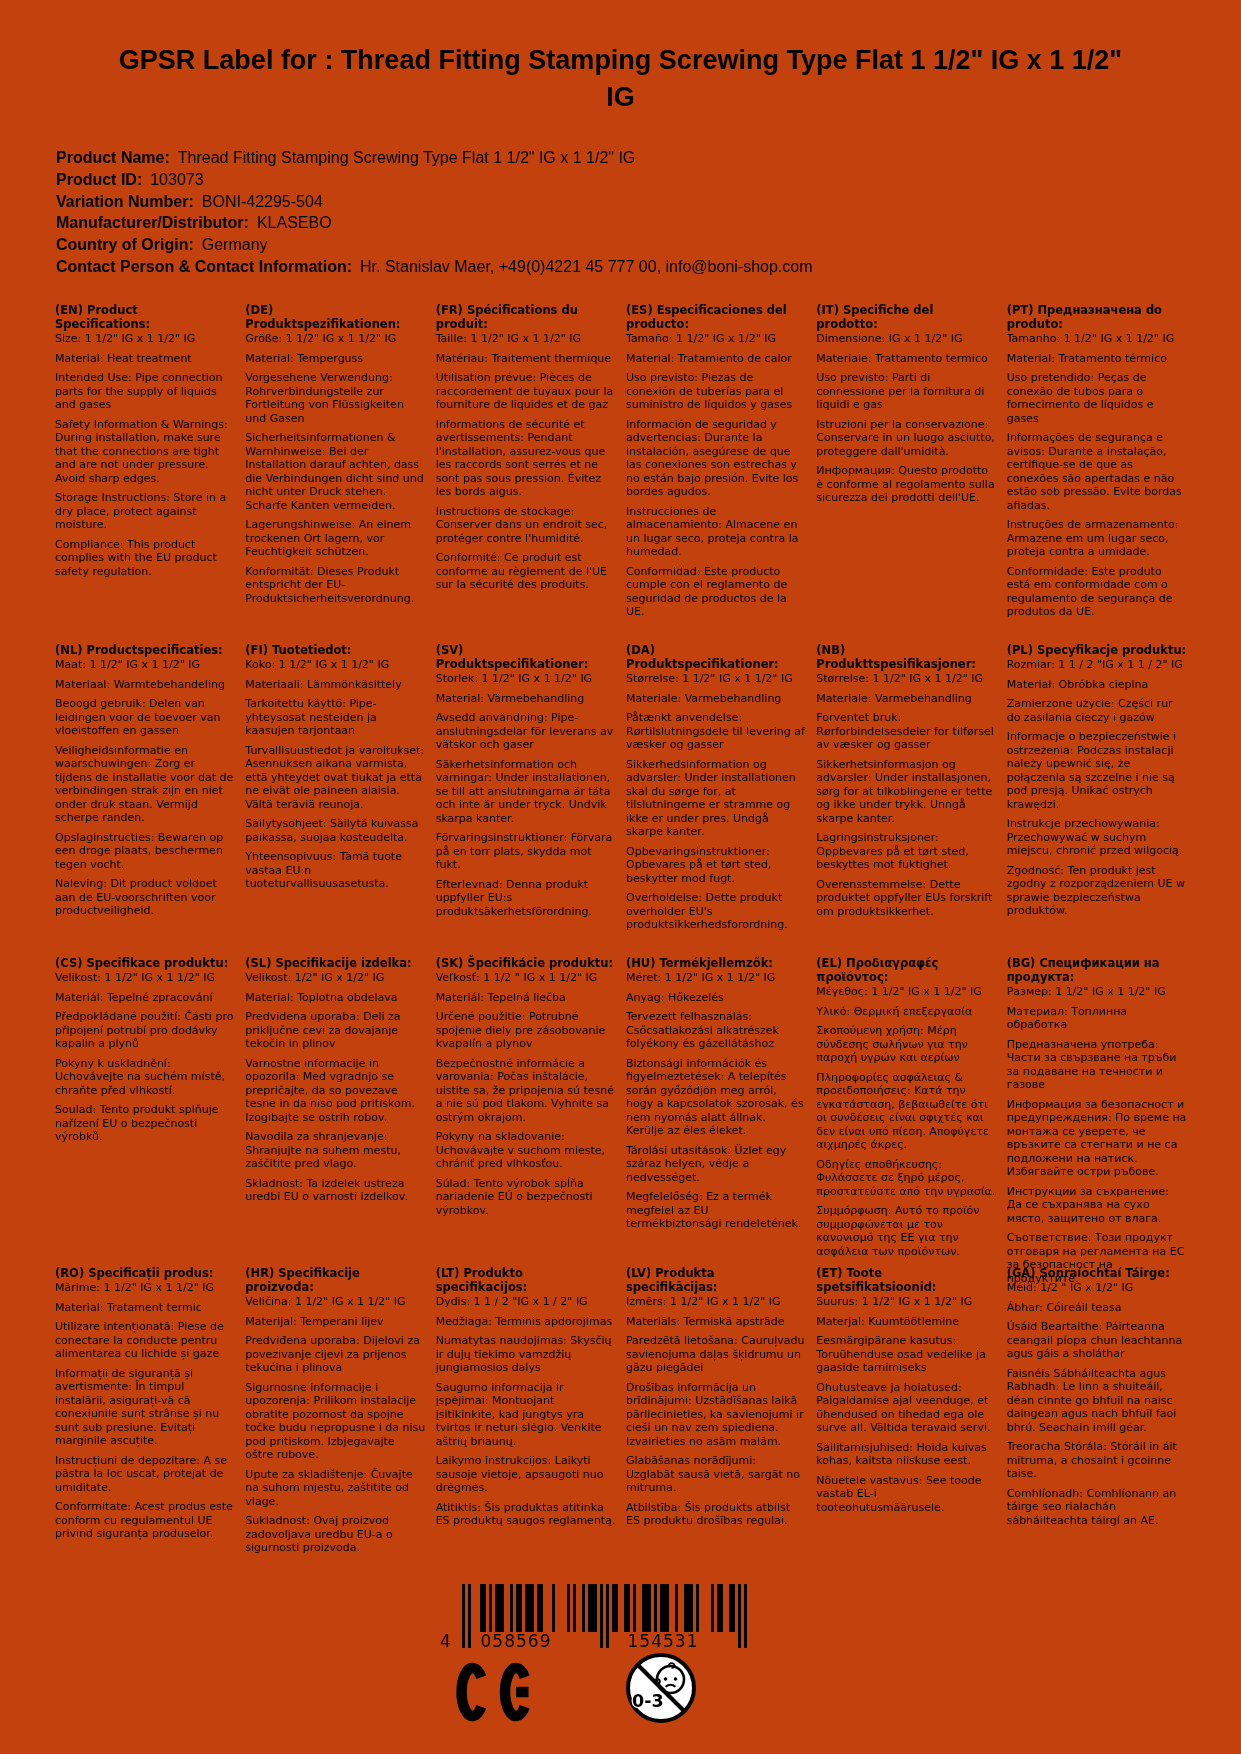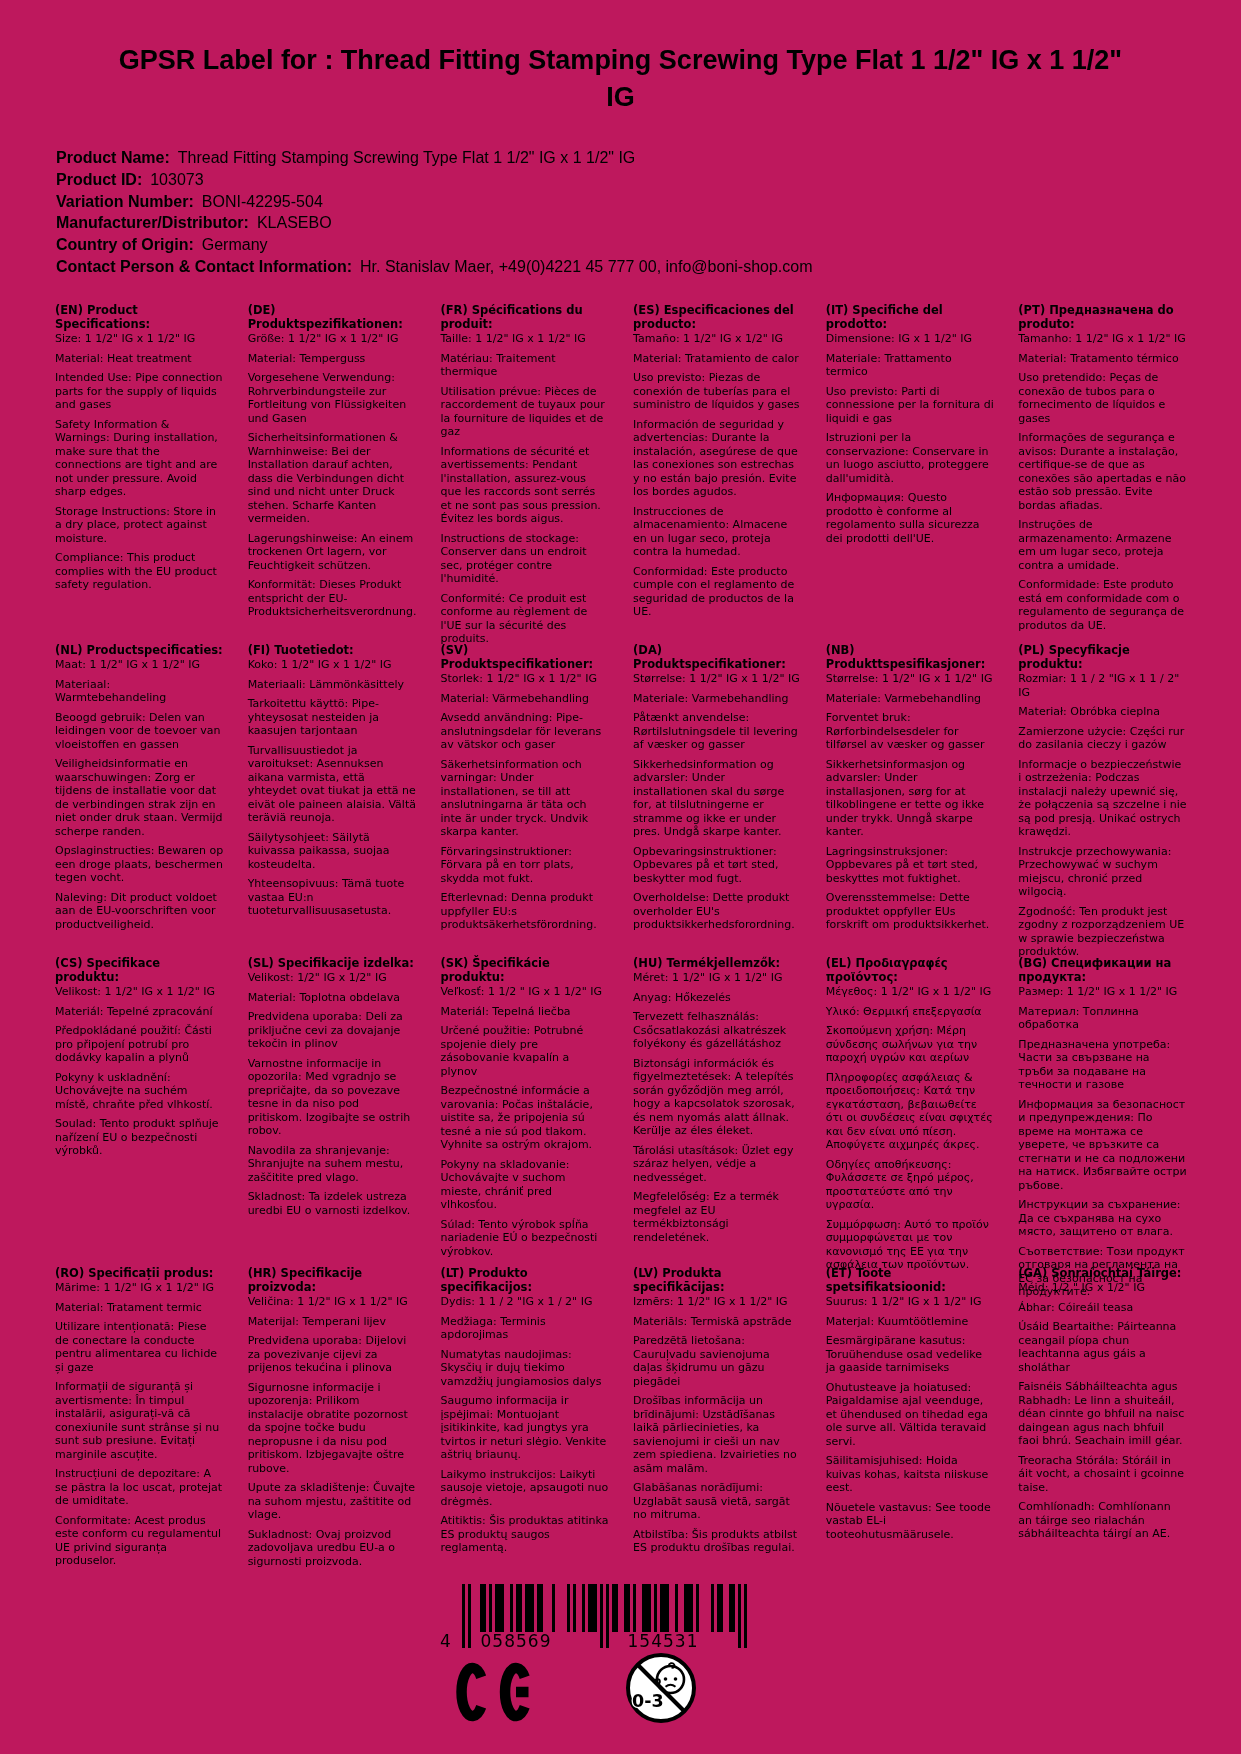--- a/index.html
+++ b/index.html
@@ -1,27 +1,27 @@
 <!DOCTYPE html>
 <html><head>
 <meta charset="utf-8">
 <style>
   *{box-sizing:border-box;margin:0;padding:0}
   html,body{background:#ffffff}
-  .page{position:relative;width:1241px;height:1754px;background:#be185d;color:#000;
+  .page{position:relative;width:1241px;height:1754px;background:#c2410c;color:#000;
         font-family:"DejaVu Sans",sans-serif;overflow:hidden}
   .title{position:absolute;top:42px;left:0;right:0;text-align:center;
          font-family:"Liberation Sans",sans-serif;font-weight:bold;
          font-size:27px;line-height:37px;padding:0 112px}
   .product-info{position:absolute;top:147px;left:56px;right:40px;
                 font-family:"Liberation Sans",sans-serif;font-size:16px;line-height:21.8px}
   .pi-label{font-weight:bold}
   .pi-value{margin-left:8px}
   .grid{position:absolute;top:303px;left:55px;width:1132px;display:grid;
-        grid-template-columns:repeat(6,1fr);column-gap:24px;
+        grid-template-columns:repeat(6,1fr);column-gap:10px;
         grid-template-rows:340px 313px 310px auto;align-items:start}
   .sec{font-size:11px;line-height:13.5px}
   .sec-h{font-weight:bold;font-size:11.5px;line-height:14px;margin-bottom:1px}
   .sec p{margin:0 0 6px}
   .barcode{position:absolute;left:440px;top:1584px;width:310px;height:66px}
   .barcode svg{position:absolute;left:22px;top:0}
   .bc-digit{position:absolute;bottom:0;font-family:"DejaVu Sans",sans-serif;
             font-size:17px;letter-spacing:1px;line-height:17px}
   .bc-prefix{left:0}
   .bc-left{left:16px;width:120px;text-align:center}
@@ -250,21 +250,21 @@
         <p>Ohutusteave ja hoiatused: Paigaldamise ajal veenduge, et ühendused on tihedad ega ole surve all. Vältida teravaid servi.</p>
         <p>Säilitamisjuhised: Hoida kuivas kohas, kaitsta niiskuse eest.</p>
         <p>Nõuetele vastavus: See toode vastab EL-i tooteohutusmäärusele.</p>
       </div>
       <div class="sec">
         <div class="sec-h">(GA) Sonraíochtaí Táirge:</div>
         <p>Méid: 1/2 " IG x 1/2" IG</p>
         <p>Ábhar: Cóireáil teasa</p>
         <p>Úsáid Beartaithe: Páirteanna ceangail píopa chun leachtanna agus gáis a sholáthar</p>
         <p>Faisnéis Sábháilteachta agus Rabhadh: Le linn a shuiteáil, déan cinnte go bhfuil na naisc daingean agus nach bhfuil faoi bhrú. Seachain imill géar.</p>
-        <p>Treoracha Stórála: Stóráil in áit vocht, a chosaint i gcoinne taise.</p>
+        <p>Treoracha Stórála: Stóráil in áit mitruma, a chosaint i gcoinne taise.</p>
         <p>Comhlíonadh: Comhlíonann an táirge seo rialachán sábháilteachta táirgí an AE.</p>
       </div>
     </div>
 
   <div class="barcode">
     <svg width="285" height="64" fill="#000">
         <rect x="0" y="0" width="3" height="64"></rect>
         <rect x="6" y="0" width="3" height="64"></rect>
         <rect x="18" y="0" width="3" height="48"></rect>
         <rect x="21" y="0" width="3" height="48"></rect>

